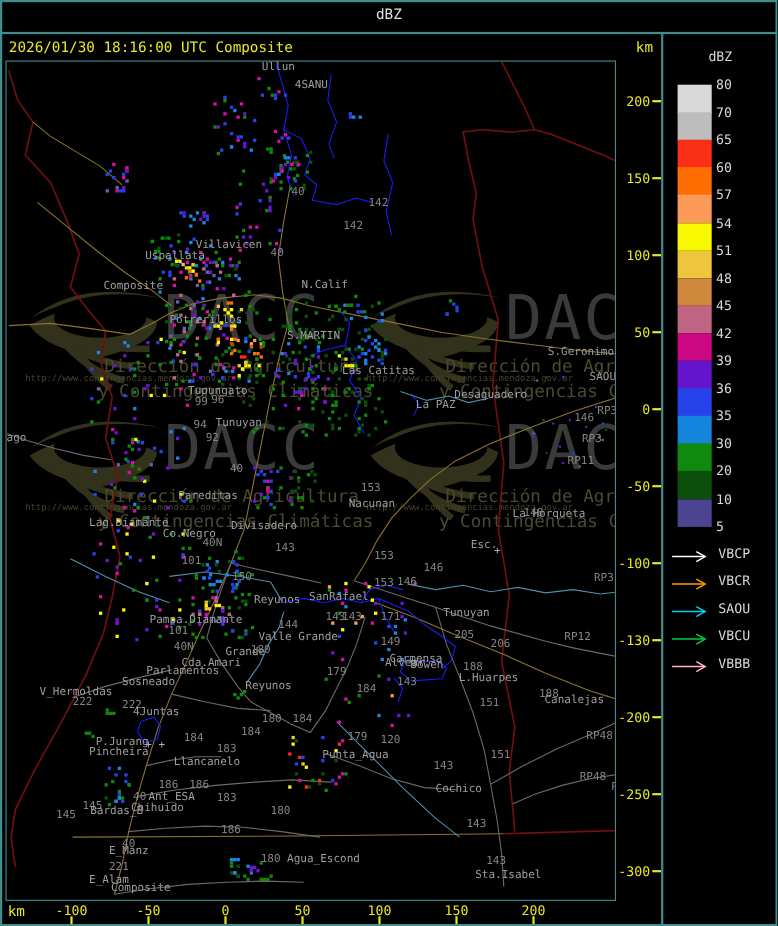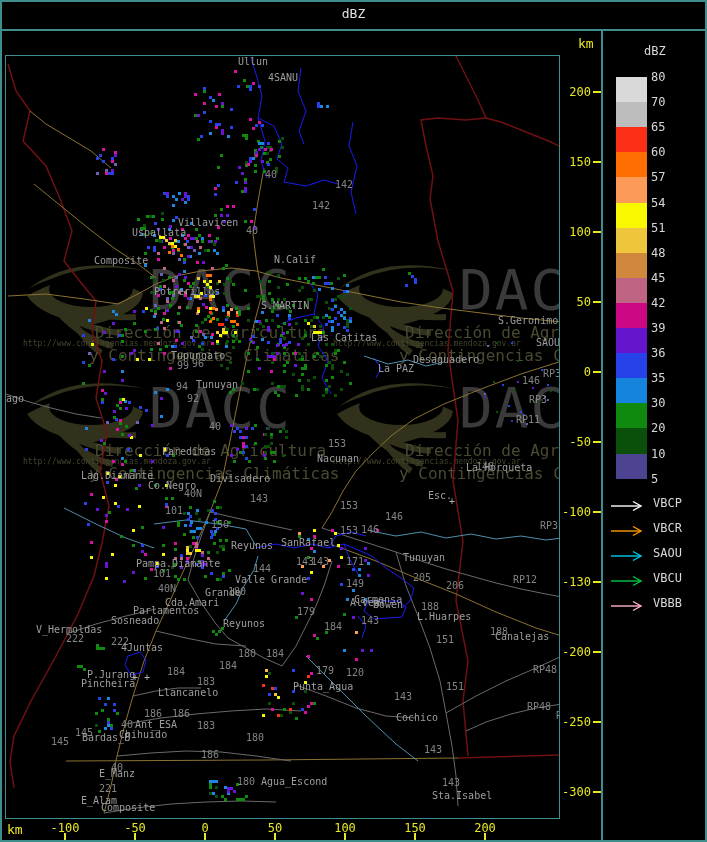--- a/index.html
+++ b/index.html
@@ -34,20 +34,21 @@
   .leg-lbl{position:absolute;left:653px;color:#d8d8d8;font-size:12px;}
   .leg-arrow{position:absolute;left:610px;}
 </style>
 </head>
 <body>
 
 <div id="app">
   <div id="outer" class="frame"></div>
   <div id="titlebar">dBZ</div>
   <div class="frame teal" style="left:0;top:29px;width:707px;height:2px;"></div>
+  <div id="datebar">2026/01/30 18:16:00 UTC Composite</div>
   <div id="km-top">km</div>
   <div class="frame teal" style="left:601px;top:29px;width:2px;height:813px;"></div>
 
   <div id="map">
     <div id="wm-layer">
         <div class="wm" style="left: 15px; top: 195px; width: 300px; height: 120px;"><svg width="135" height="105" viewBox="0 0 135 105">
             <g fill="#32321c">
               <path d="M5,40 Q50,2 125,20 Q70,10 30,28 Q12,34 5,40 Z"></path>
               <path d="M6,45 Q62,12 122,42 Q120,62 70,74 Q20,66 6,45 Z"></path>
             </g>

